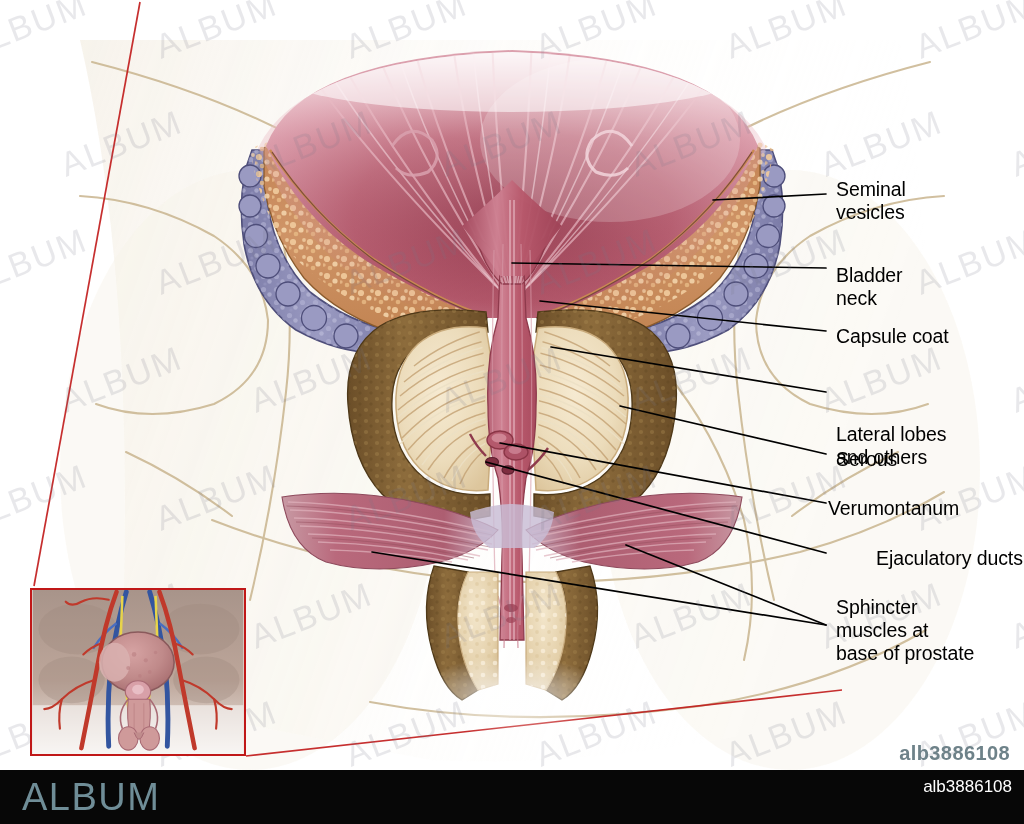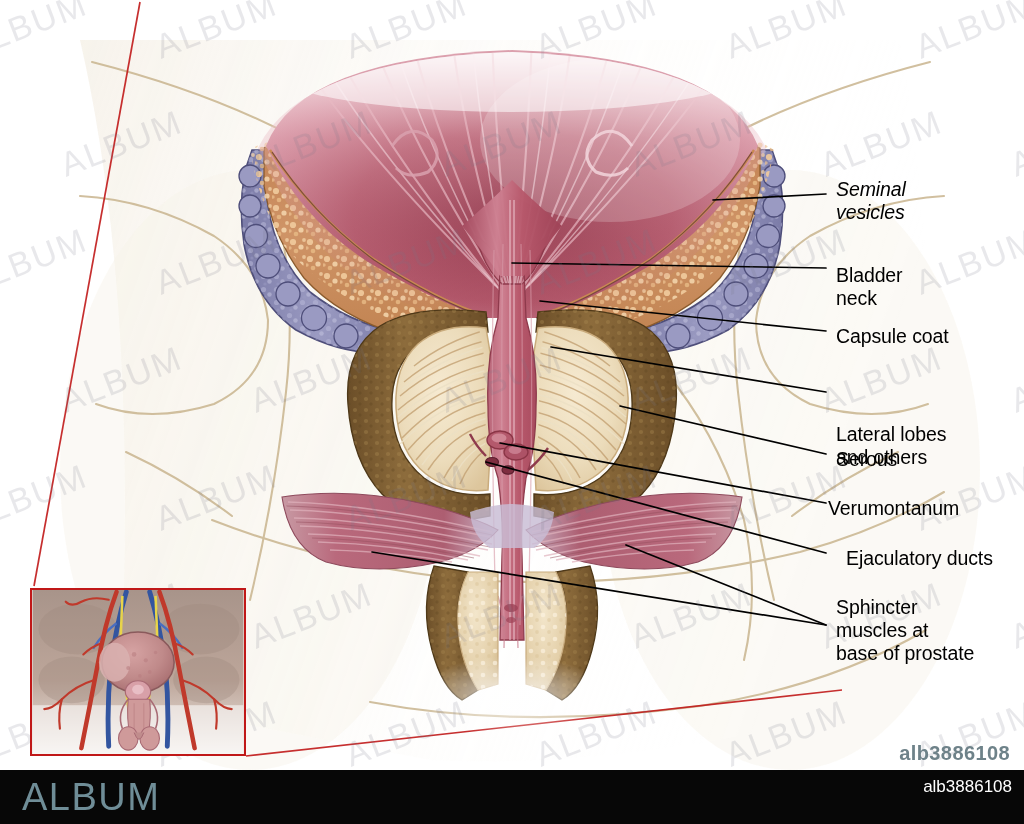--- a/index.html
+++ b/index.html
@@ -566,30 +566,30 @@
         <span class="wm" style="left: -40px; top: 738px;">ALBUM</span>
         <span class="wm" style="left: 150px; top: 738px;">ALBUM</span>
         <span class="wm" style="left: 340px; top: 738px;">ALBUM</span>
         <span class="wm" style="left: 530px; top: 738px;">ALBUM</span>
         <span class="wm" style="left: 720px; top: 738px;">ALBUM</span>
         <span class="wm" style="left: 910px; top: 738px;">ALBUM</span>
       </div>
   </div>
 
   <div id="label-layer">
-      <div class="label" style="left: 836px; top: 178px; font-style: italic;">Seminal
+      <div class="label" style="left: 836px; top: 178px;">Seminal
 vesicles</div>
       <div class="label" style="left: 836px; top: 264px;">Bladder
 neck</div>
       <div class="label" style="left: 836px; top: 325px;">Capsule coat</div>
       <div class="label" style="left: 836px; top: 375px; margin-top: 48px;">Lateral lobes
 and others</div>
       <div class="label" style="left: 836px; top: 448px;">Serous</div>
       <div class="label" style="left: 828px; top: 497px;">Verumontanum</div>
-      <div class="label" style="left: 846px; top: 547px;">Ejaculatory ducts</div>
+      <div class="label" style="left: 876px; top: 547px;">Ejaculatory ducts</div>
       <div class="label" style="left: 836px; top: 596px;">Sphincter
 muscles at
 base of prostate</div>
     </div>
 
   <div id="inset-frame">
     <svg id="inset-svg" viewBox="0 0 216 168" xmlns="http://www.w3.org/2000/svg">
       <defs>
         <linearGradient id="iSkin" x1="0" y1="0" x2="0" y2="1">
           <stop offset="0%" stop-color="#a8948a"></stop>

